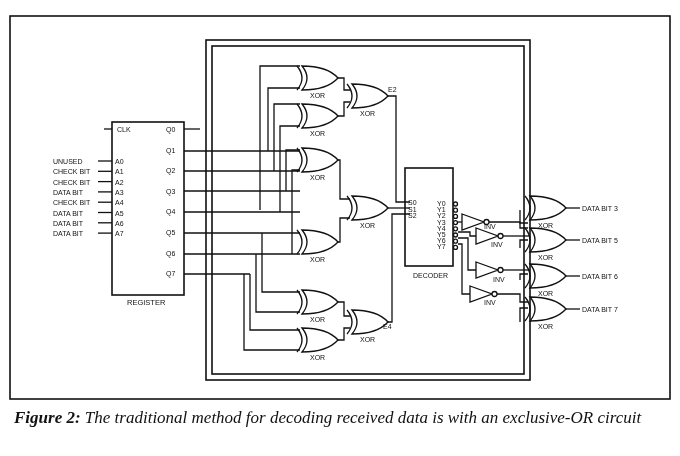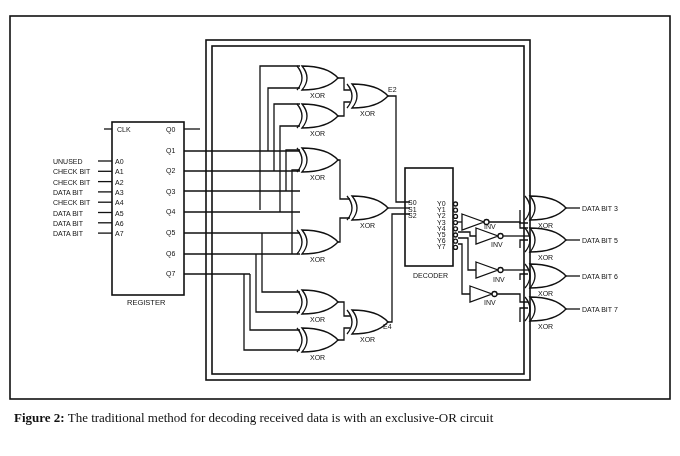--- a/index.html
+++ b/index.html
@@ -4,21 +4,21 @@
 <style>
   html, body { margin: 0; padding: 0; background: #ffffff; }
   body { width: 680px; height: 456px; position: relative; overflow: hidden; }
   #diagram { position: absolute; left: 0; top: 0; width: 680px; height: 456px; }
   .wire { stroke: #111; stroke-width: 1.3; fill: none; }
   .frame { stroke: #111; stroke-width: 1.6; fill: none; }
   .gate { stroke: #111; stroke-width: 1.3; fill: #fff; }
   .lbl { font-family: "Liberation Sans", sans-serif; font-size: 7.5px; fill: #111; }
   .lblsm { font-family: "Liberation Sans", sans-serif; font-size: 7px; fill: #111; }
   .caption { position: absolute; left: 14px; top: 409px; width: 650px;
-             font-family: "Liberation Serif", serif; font-size: 13px;
+             font-family: "Liberation Serif", serif; font-style: italic; font-size: 17px;
              line-height: 17px; color: #111; }
   .caption b { font-weight: bold; }
 </style>
 </head>
 <body>
 
 <svg id="diagram" viewBox="0 0 680 456">
 
   <rect class="frame" x="10" y="16" width="660" height="383"></rect>
 

